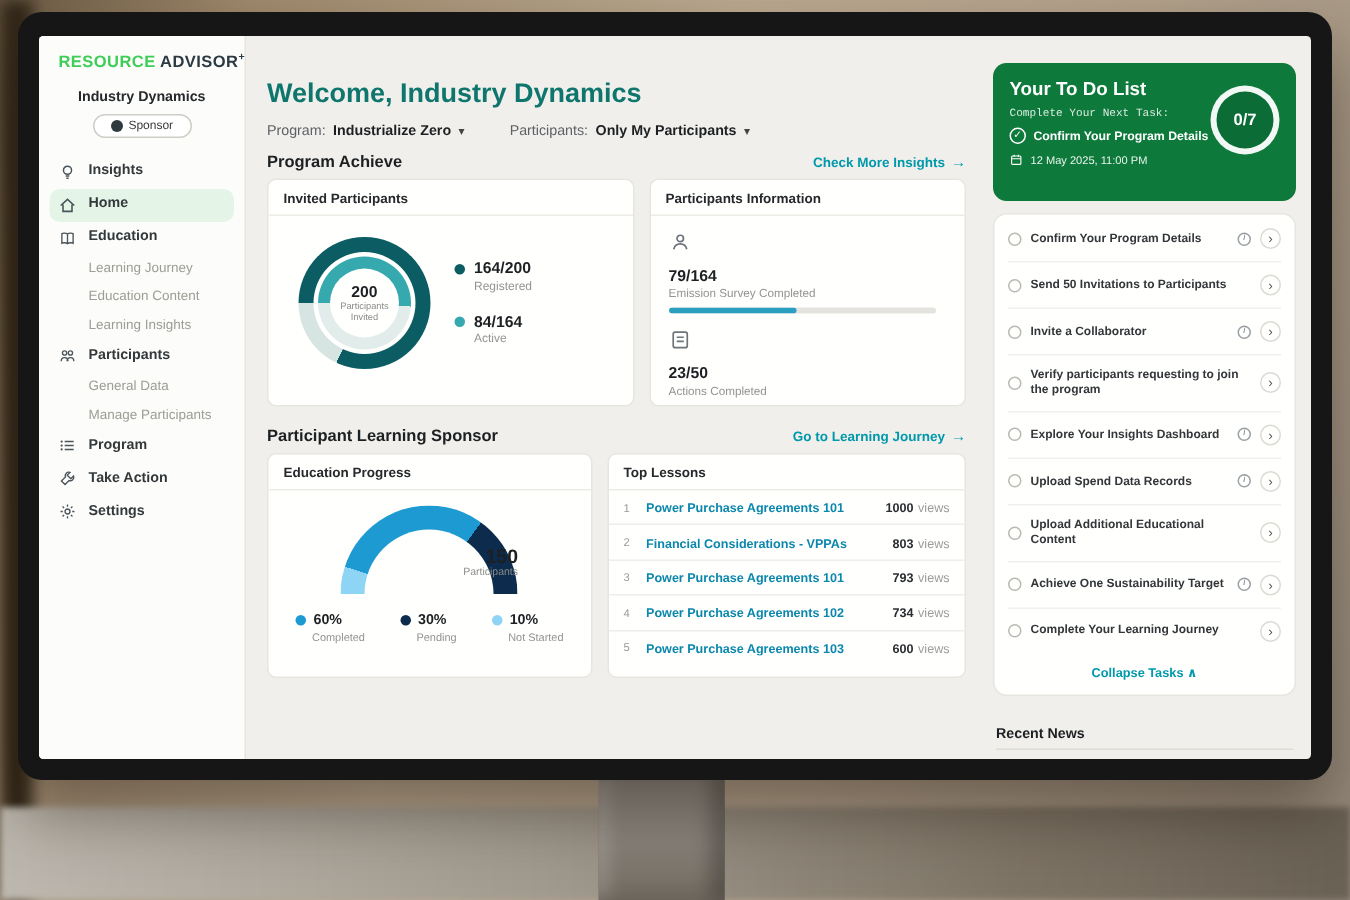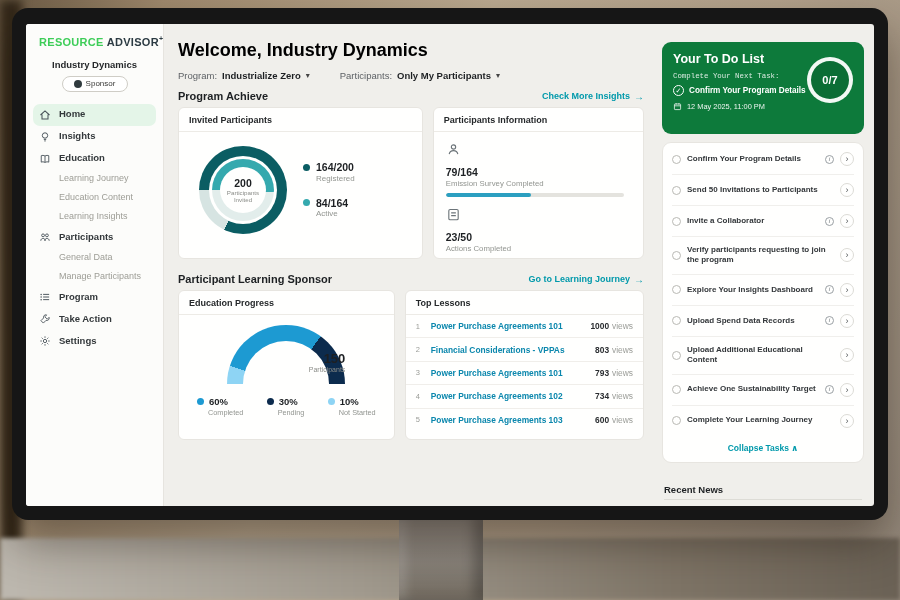--- a/index.html
+++ b/index.html
@@ -37,21 +37,21 @@
   .sponsor-dot { width:8px; height:8px; border-radius:50%; background:#2f3a3e; flex:none; }
   .nav { margin-top:12px; }
   .nav-item { display:flex; align-items:center; gap:8px; padding:5px 13px; font-size:9.5px; font-weight:700;
     color:#33383b; cursor:default; line-height:1.1; }
   .nav-item .nicon { width:12px; height:12px; flex:none; color:#4a545a; display:flex; align-items:center; }
   .nav-item.active { background:#e4f5e8; border-radius:7px; margin:0 7px; padding:5px 6px; }
   .nav-item.sub { padding:4.5px 13px 4.5px 33px; color:#9d9d96; font-weight:400; font-size:9px; }
 
   
   .main { flex:1; min-width:0; padding:10px 14px 0; }
-  .welcome { font-size:18px; font-weight:800; color:#000000; margin:6px 0 9px; }
+  .welcome { font-size:18px; font-weight:800; color:#0f766e; margin:18px 0 9px; }
   .filters { display:flex; gap:30px; align-items:center; font-size:9.5px; color:#5e6266; margin-bottom:9px; }
   .filter { display:flex; align-items:center; gap:5px; cursor:pointer; }
   .filter .fval { font-weight:700; color:#1d2023; }
   .caret { font-size:8px; color:#444; }
   .section-head { display:flex; justify-content:space-between; align-items:center; margin:8px 0 5px; }
   .section-head.second { margin-top:14px; }
   .section-title { font-size:11px; font-weight:800; color:#1d2023; }
   .tlink { font-size:9px; font-weight:700; color:#0099ab; display:flex; align-items:center; gap:4px; cursor:pointer; }
   .tlink .arr { font-size:10px; }
   .cards { display:flex; gap:10px; }
@@ -151,36 +151,36 @@
         <span class="res">RESOURCE</span>
         <span class="adv">ADVISOR</span><sup>+</sup>
       </div>
       <div class="org-name">Industry Dynamics</div>
       <div class="sponsor-pill">
         <span class="sponsor-dot"></span>
         <span>Sponsor</span>
       </div>
 
       <div class="nav">
-        <div class="nav-item active">
-          <span class="nicon">
-            <svg viewBox="0 0 16 16" width="12" height="12">
-                <path d="M2 8 8 2.5 14 8M4 7.2V13.2h8V7.2" fill="none" stroke="currentColor" stroke-width="1.4"></path>
-              </svg>
-          </span>
-          <span>Home</span>
-        </div>
         <div class="nav-item">
           <span class="nicon">
             <svg viewBox="0 0 16 16" width="12" height="12">
                 <circle cx="8" cy="6" r="3.6" fill="none" stroke="currentColor" stroke-width="1.3"></circle>
                 <path d="M6.4 11.2h3.2M7 13.2h2" fill="none" stroke="currentColor" stroke-width="1.3"></path>
               </svg>
           </span>
           <span>Insights</span>
+        </div>
+        <div class="nav-item active">
+          <span class="nicon">
+            <svg viewBox="0 0 16 16" width="12" height="12">
+                <path d="M2 8 8 2.5 14 8M4 7.2V13.2h8V7.2" fill="none" stroke="currentColor" stroke-width="1.4"></path>
+              </svg>
+          </span>
+          <span>Home</span>
         </div>
         <div class="nav-item">
           <span class="nicon">
             <svg viewBox="0 0 16 16" width="12" height="12">
                 <path d="M8 4C6.6 3 4 3 3 3.6v8.6c1-.6 3.6-.6 5 .4 1.4-1 4-1 5-.4V3.6C12 3 9.4 3 8 4v8.6" fill="none" stroke="currentColor" stroke-width="1.2"></path>
               </svg>
           </span>
           <span>Education</span>
         </div>
         <div class="nav-item sub">

